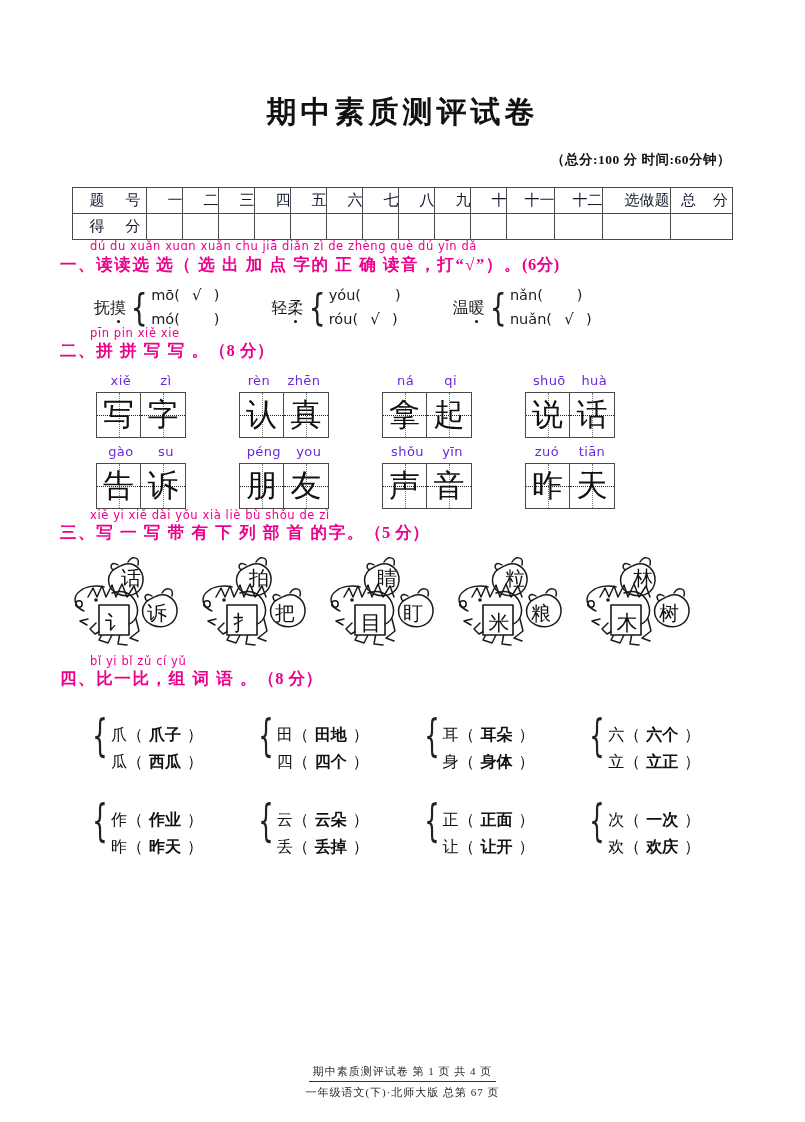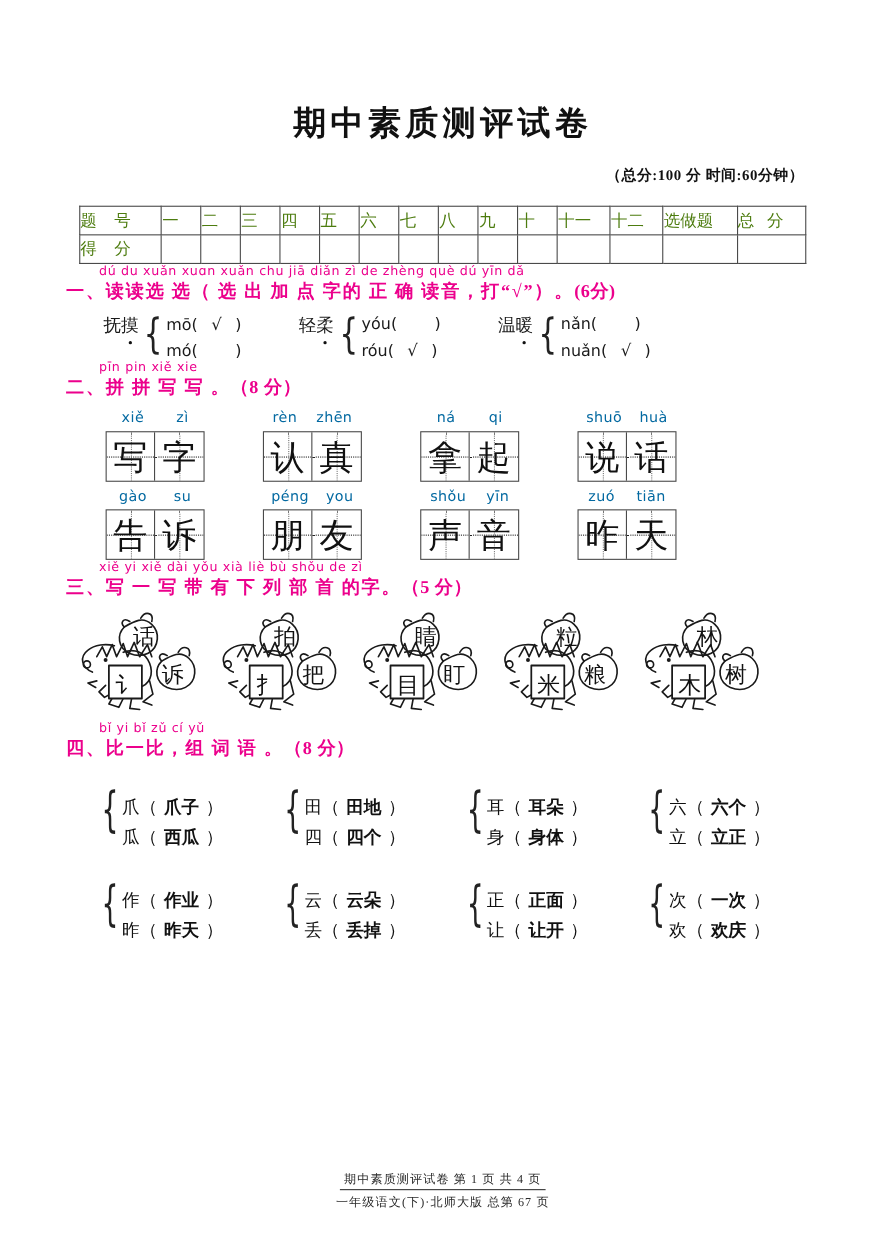--- a/index.html
+++ b/index.html
@@ -45,25 +45,25 @@
   
   .score-table-wrap { padding: 0 72px; margin-top: 18px; }
   table.score-table {
     border-collapse: collapse;
     width: 100%;
     table-layout: fixed;
   }
   table.score-table td {
     border: 1px solid #4a4a4a;
     height: 26px;
-    text-align: left;
+    text-align: right;
     vertical-align: middle;
     font-size: 15px;
-    font-family: Liberation Serif, serif;
-    color: #4d7c0f;
+    font-family: Liberation Mono, monospace;
+    color: #0f172a;
     padding: 0;
   }
   td.hdr-label { width: 62px; letter-spacing: 6px; padding-left: 4px; }
   td.c-num { width: 30px; }
   td.c-num2 { width: 40px; }
   td.c-opt { width: 56px; font-size: 14px; letter-spacing: 0; margin-top: 48px; }
   td.c-total { width: 52px; letter-spacing: 4px; padding-left: 3px; }
 
   
   .section { position: relative; padding: 0 56px 0 60px; }
@@ -89,21 +89,21 @@
   .sec-score { font-weight: bold; letter-spacing: 0.5px; }
 
   
   .q1-row {
     display: flex;
     justify-content: flex-start;
     gap: 52px;
     margin-top: 12px;
     padding-left: 34px;
   }
-  .q1-group { display: flex; font-size: 15px; }
+  .q1-group { display: flex; align-items: center; font-size: 15px; }
   .q1-word {
     position: relative;
     font-family: "Liberation Serif", "DejaVu Serif", serif;
     font-size: 16px;
     white-space: nowrap;
     margin-right: 1px;
     line-height: 1.1;
   }
   .q1-word .dotted { position: relative; display: inline-block; }
   .q1-word .dotted::after {
@@ -139,21 +139,21 @@
   .q2-row { display: flex; gap: 53px; margin-top: 6px; padding-left: 16px; }
   .q2-cell { display: flex; flex-direction: column; align-items: center; }
   .q2-pinyin {
     font-family: "DejaVu Sans", "Liberation Sans", sans-serif;
     font-size: 13px;
     letter-spacing: 0.4px;
     margin-bottom: 4px;
     display: flex;
     width: 100%;
     justify-content: space-around;
-    color: #0369a1;
+    color: #6d28d9;
   }
   .tianzi {
     display: flex;
     border: 1.6px solid #4a4a4a;
   }
   .tianzi .cellbox {
     width: 44px; height: 44px;
     position: relative;
     border-right: 1.3px solid #4a4a4a;
     display: flex; align-items: center; justify-content: center;

